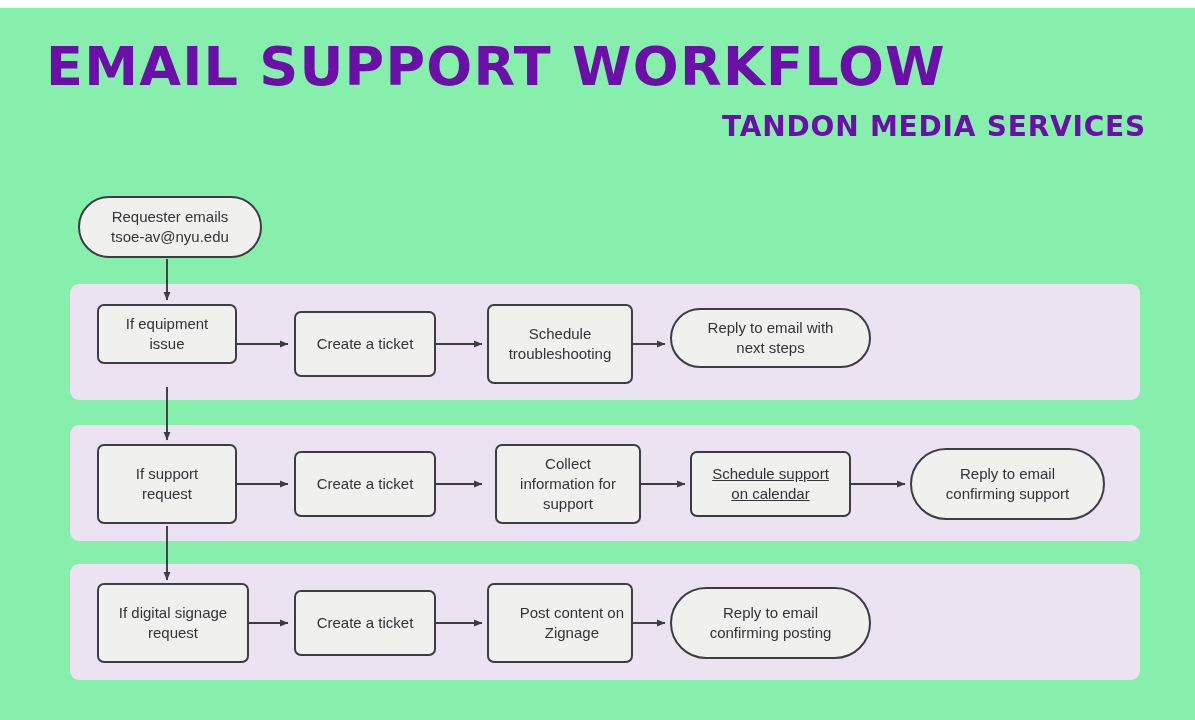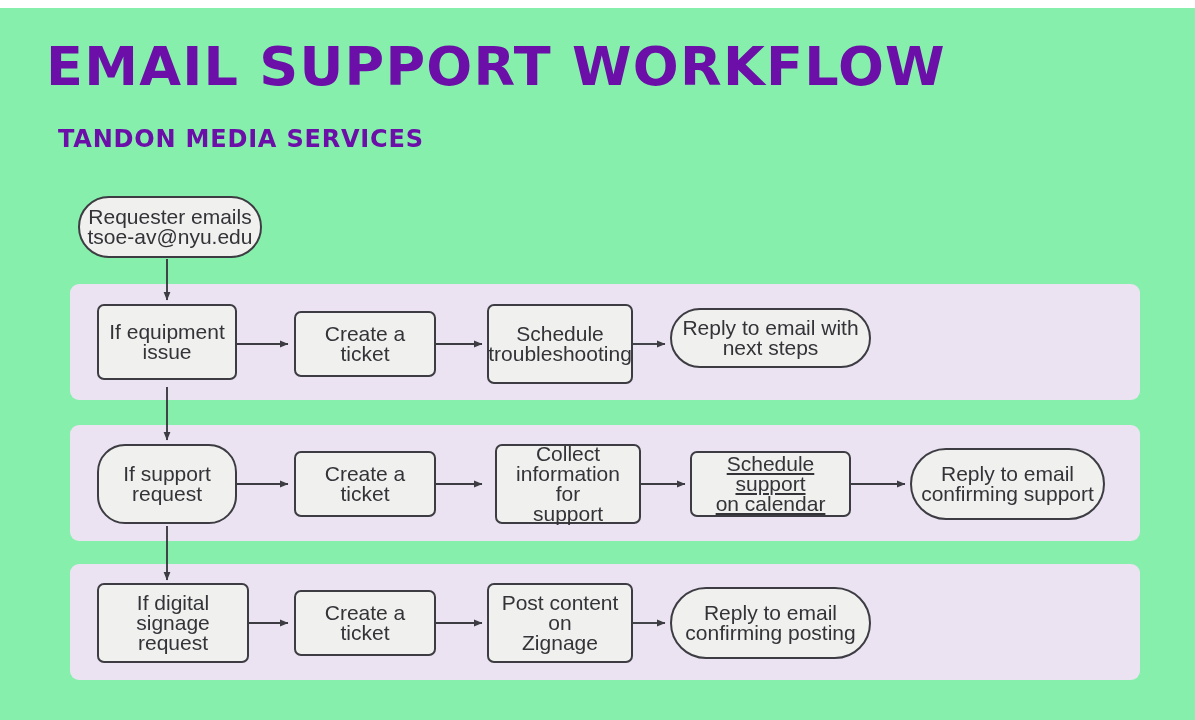--- a/index.html
+++ b/index.html
@@ -38,27 +38,28 @@
     letter-spacing: 1.2px;
     color: #6b0fa8;
     margin: 0;
     white-space: nowrap;
     transform: scaleX(1.02);
     transform-origin: left center;
   }
   .subtitle {
     font-family: "DejaVu Sans", sans-serif;
     font-weight: 700;
-    font-size: 24px;
+    font-size: 28px;
     line-height: 28px;
     letter-spacing: 0.8px;
     color: #6b0fa8;
-    margin: 12px;
+    margin: 0;
     padding-top: 17px;
     white-space: nowrap;
+    text-align: right;
   }
 
   
   .diagram {
     position: absolute;
     left: 0;
     top: 0;
     width: 1195px;
     height: 720px;
   }
@@ -73,21 +74,21 @@
     position: absolute;
     box-sizing: border-box;
     background: #f0f0ef;
     border: 2px solid #3c3c42;
     color: #333338;
     display: flex;
     align-items: center;
     justify-content: center;
     text-align: center;
     font-family: "Liberation Sans", sans-serif;
-    font-size: 21px;
+    font-size: 15px;
     line-height: 20px;
     padding: 0 7px;
   }
   .node.rect { border-radius: 7px; }
   .node.pill { border-radius: 999px; }
 
   .node span { display: block; }
 
   
   .edges {
@@ -142,21 +143,21 @@
       </g>
     </svg>
 
     <div class="node pill" style="left:78px; top:188px; width:184px; height:62px;">
       <div>
         <span>Requester emails</span>
         <span>tsoe-av@nyu.edu</span>
       </div>
     </div>
 
-    <div class="node rect" style="left:97px; top:296px; width:140px; height:76px;">
+    <div class="node rect" style="left:97px; top:296px; width:140px; height:60px;">
       <div>
         <span>If equipment</span>
         <span>issue</span>
       </div>
     </div>
     <div class="node rect" style="left:294px; top:303px; width:142px; height:66px;">
       <div>
         <span>Create a ticket</span>
       </div>
     </div>
@@ -166,21 +167,21 @@
         <span>troubleshooting</span>
       </div>
     </div>
     <div class="node pill" style="left:670px; top:300px; width:201px; height:60px;">
       <div>
         <span>Reply to email with</span>
         <span>next steps</span>
       </div>
     </div>
 
-    <div class="node rect" style="left:97px; top:436px; width:140px; height:80px;border-radius:28px;">
+    <div class="node rect" style="left:97px; top:436px; width:140px; height:80px;">
       <div>
         <span>If support</span>
         <span>request</span>
       </div>
     </div>
     <div class="node rect" style="left:294px; top:443px; width:142px; height:66px;">
       <div>
         <span>Create a ticket</span>
       </div>
     </div>

